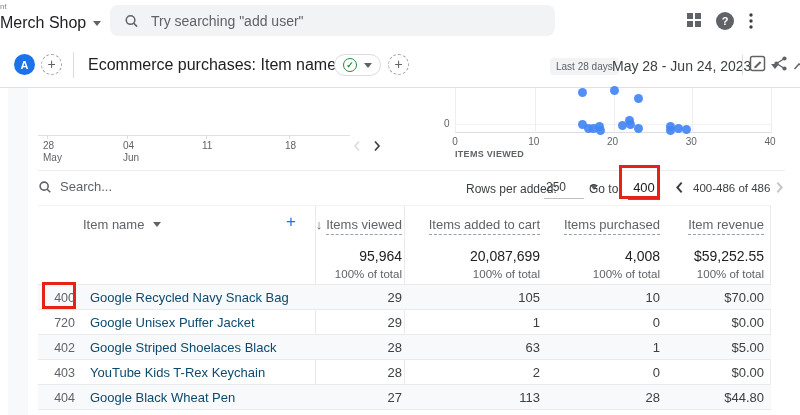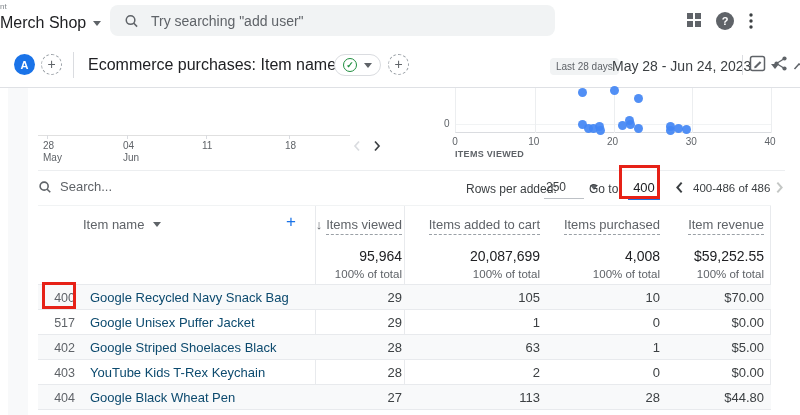--- a/index.html
+++ b/index.html
@@ -324,21 +324,21 @@
     <div class="tbody">
         <div class="trow alt">
           <div class="c-num">400</div>
           <div class="c-name">Google Recycled Navy Snack Bag</div>
           <div class="c-m c-viewed">29</div>
           <div class="c-m c-added">105</div>
           <div class="c-m c-purch">10</div>
           <div class="c-m c-rev">$70.00</div>
         </div>
         <div class="trow">
-          <div class="c-num">517</div>
+          <div class="c-num">720</div>
           <div class="c-name">Google Unisex Puffer Jacket</div>
           <div class="c-m c-viewed">29</div>
           <div class="c-m c-added">1</div>
           <div class="c-m c-purch">0</div>
           <div class="c-m c-rev">$0.00</div>
         </div>
         <div class="trow alt">
           <div class="c-num">402</div>
           <div class="c-name">Google Striped Shoelaces Black</div>
           <div class="c-m c-viewed">28</div>

